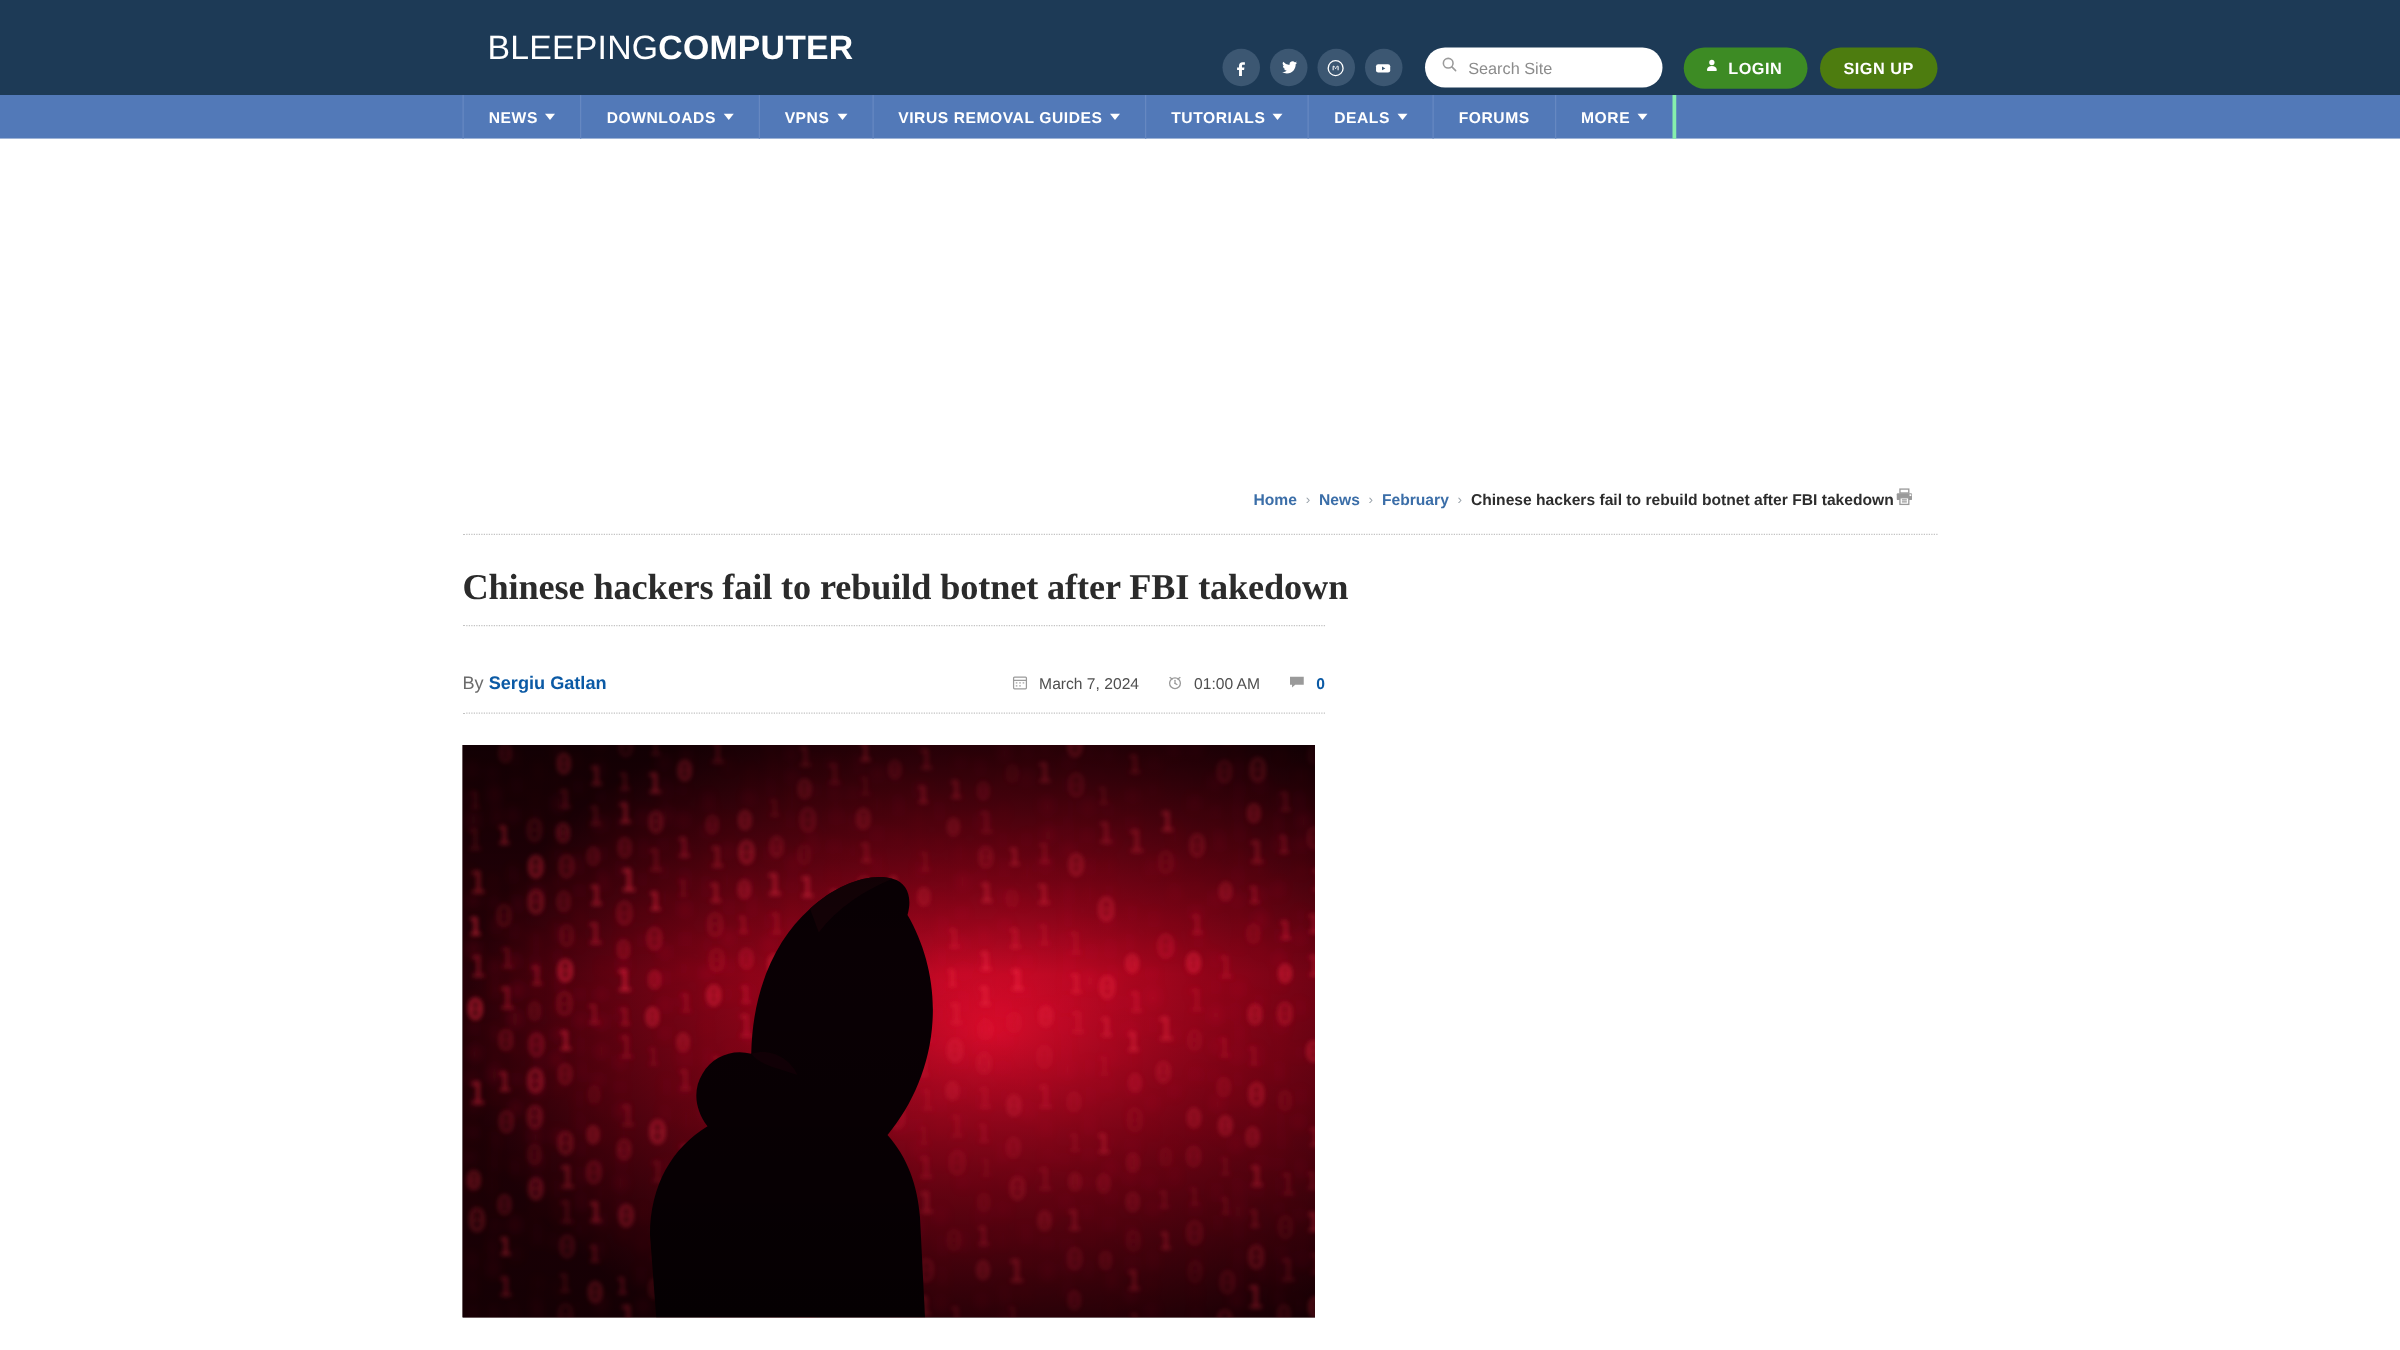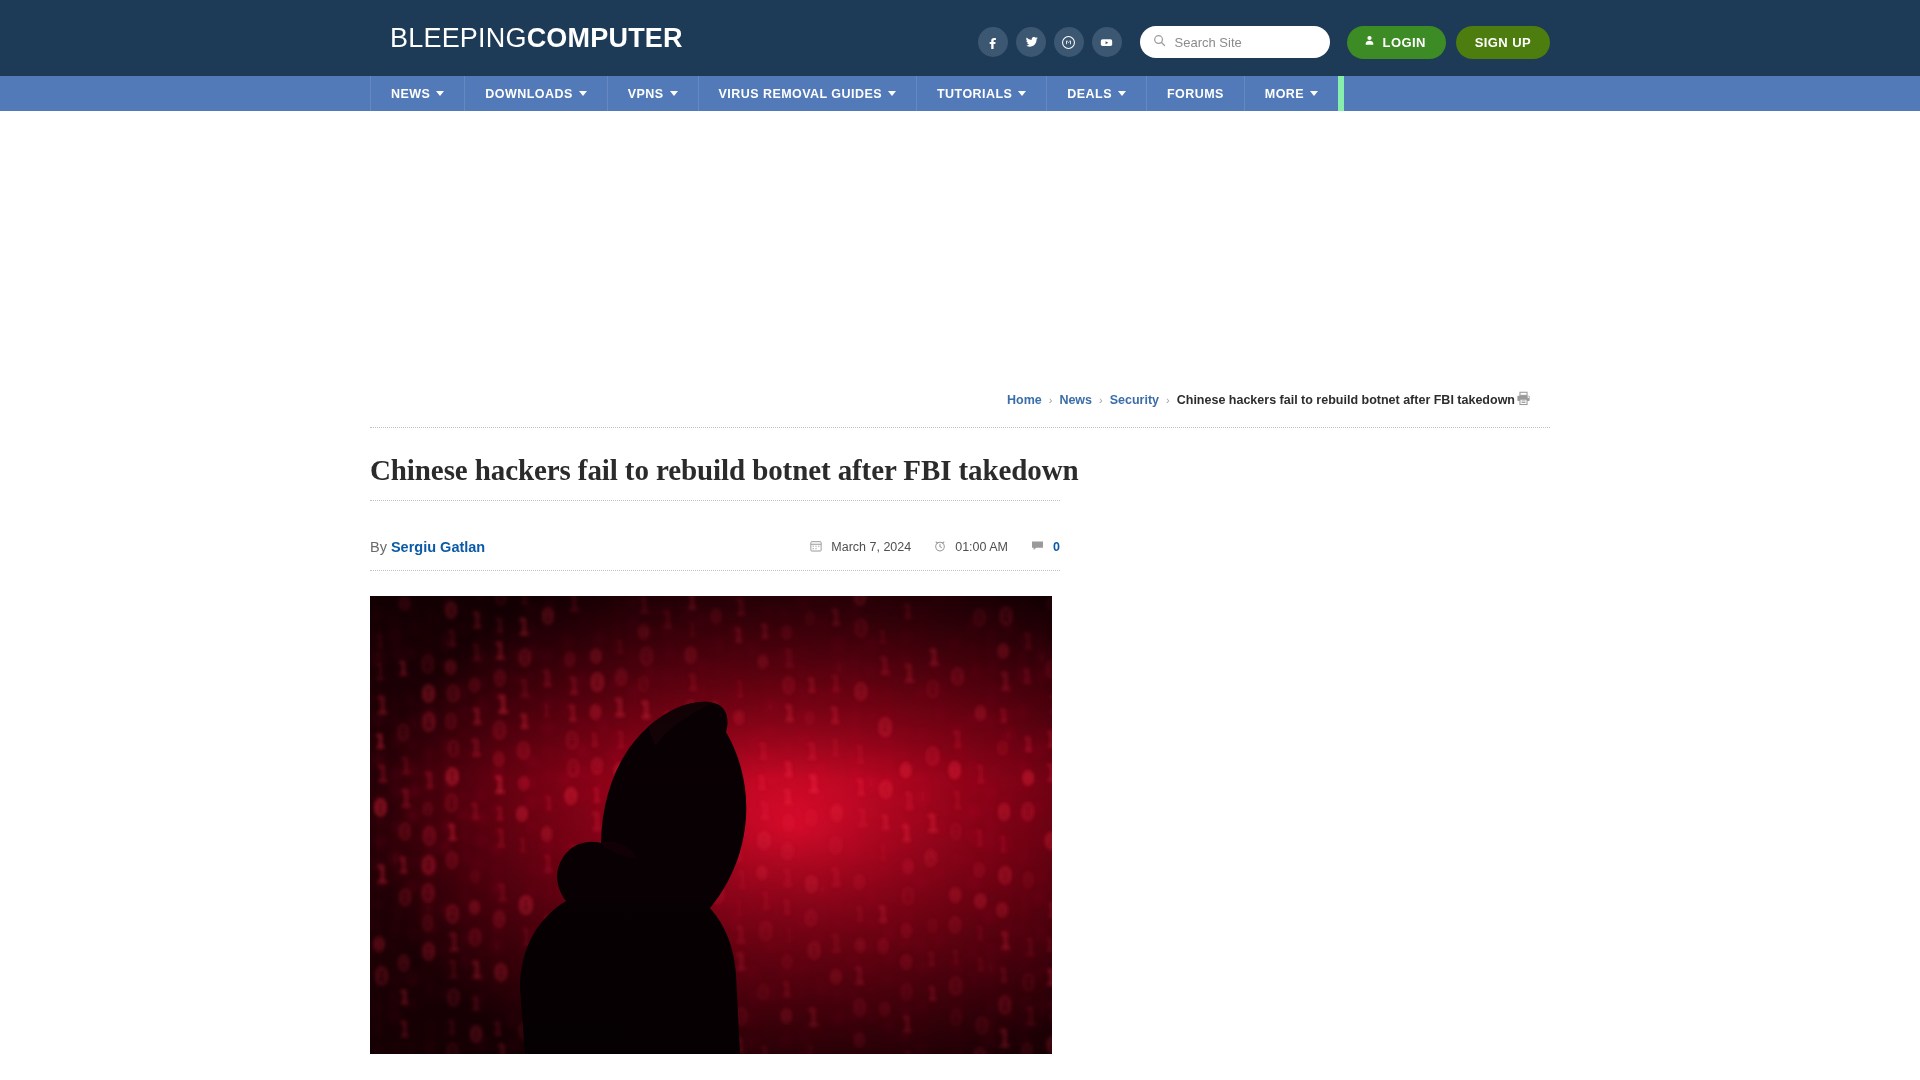--- a/index.html
+++ b/index.html
@@ -22,21 +22,21 @@
   }
   .logo{
     color:#ffffff; font-size:27px; letter-spacing:.2px;
     white-space:nowrap; line-height:1;
     margin-left:1px;
   }
   .logo .light{ font-weight:300;margin-left:19px; }
   .logo .bold{ font-weight:700; }
 
   .header-right{
-    position:absolute; right:0; top:4px; height:76px;
+    position:absolute; right:0; top:16px; height:76px;
     display:flex; align-items:center; gap:0;
   }
   .socials{ display:flex; align-items:center; gap:8px; margin-right:18px; }
   .social{
     width:30px; height:30px; border-radius:50%;
     background:#3c5772;
     display:flex; align-items:center; justify-content:center;
   }
   .social svg{ display:block; }
 
@@ -70,21 +70,21 @@
   }
   .nav-inner{
     width:1180px; display:flex; align-items:stretch; height:35px;
   }
   .nav-item{
     display:flex; align-items:center; justify-content:center; gap:6px;
     padding:0 20px; height:35px;
     color:#ffffff; font-size:12.5px; font-weight:700; letter-spacing:.45px;
     border-left:1px solid #6688c1; cursor:pointer; white-space:nowrap;
   }
-  .nav-item:last-child{ border-right:6px solid #86efac; }
+  .nav-item:last-child{ border-right:3px solid #86efac; }
   .caret{
     width:0;height:0;border-left:4.5px solid transparent;
     border-right:4.5px solid transparent;border-top:5px solid #fff;
     display:inline-block;
   }
 
   
   .ad-slot{ width:100%; height:275px; background:#fff; }
 
   
@@ -234,21 +234,21 @@
 <div class="ad-slot"></div>
 
 <div class="page">
 
   <div class="breadcrumb-row">
     <div class="breadcrumb" id="breadcrumb">
         <span class="bc-link">Home</span>
         <span class="bc-sep">›</span>
         <span class="bc-link">News</span>
         <span class="bc-sep">›</span>
-        <span class="bc-link">Security</span>
+        <span class="bc-link">February</span>
         <span class="bc-sep">›</span>
         <span class="bc-current">Chinese hackers fail to rebuild botnet after FBI takedown</span>
       </div>
     <div class="print-icon">
       <svg width="17" height="17" viewBox="0 0 24 24">
         <rect x="7" y="3.2" width="10" height="4.4" fill="none" stroke="#9a9a9a" stroke-width="1.5"></rect>
         <rect x="3.4" y="8" width="17.2" height="7.6" rx="1" fill="#9a9a9a"></rect>
         <rect x="7" y="13" width="10" height="7.5" fill="#fff" stroke="#9a9a9a" stroke-width="1.5"></rect>
         <line x1="9.2" y1="15.4" x2="14.8" y2="15.4" stroke="#9a9a9a" stroke-width="1.3"></line>
         <line x1="9.2" y1="17.6" x2="14.8" y2="17.6" stroke="#9a9a9a" stroke-width="1.3"></line>

